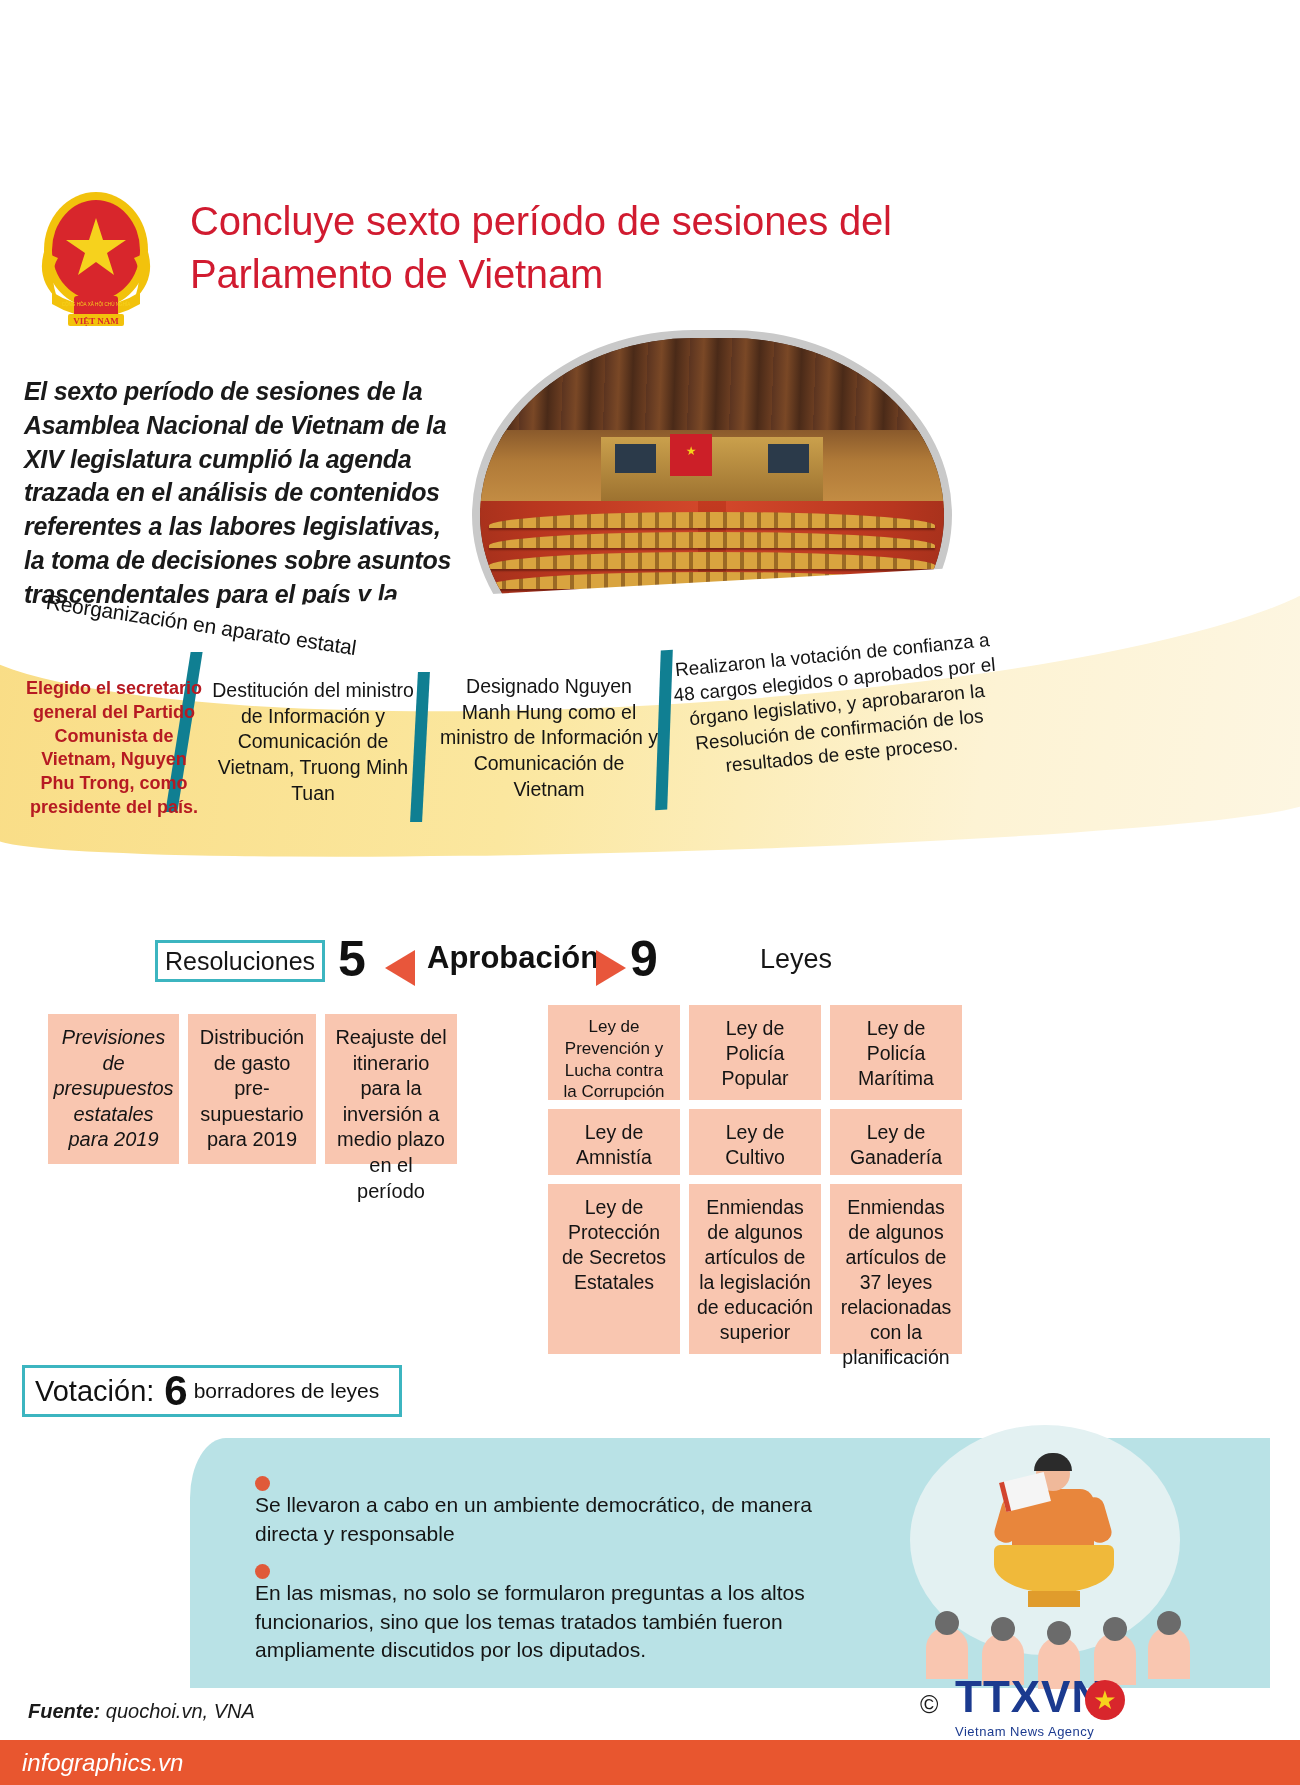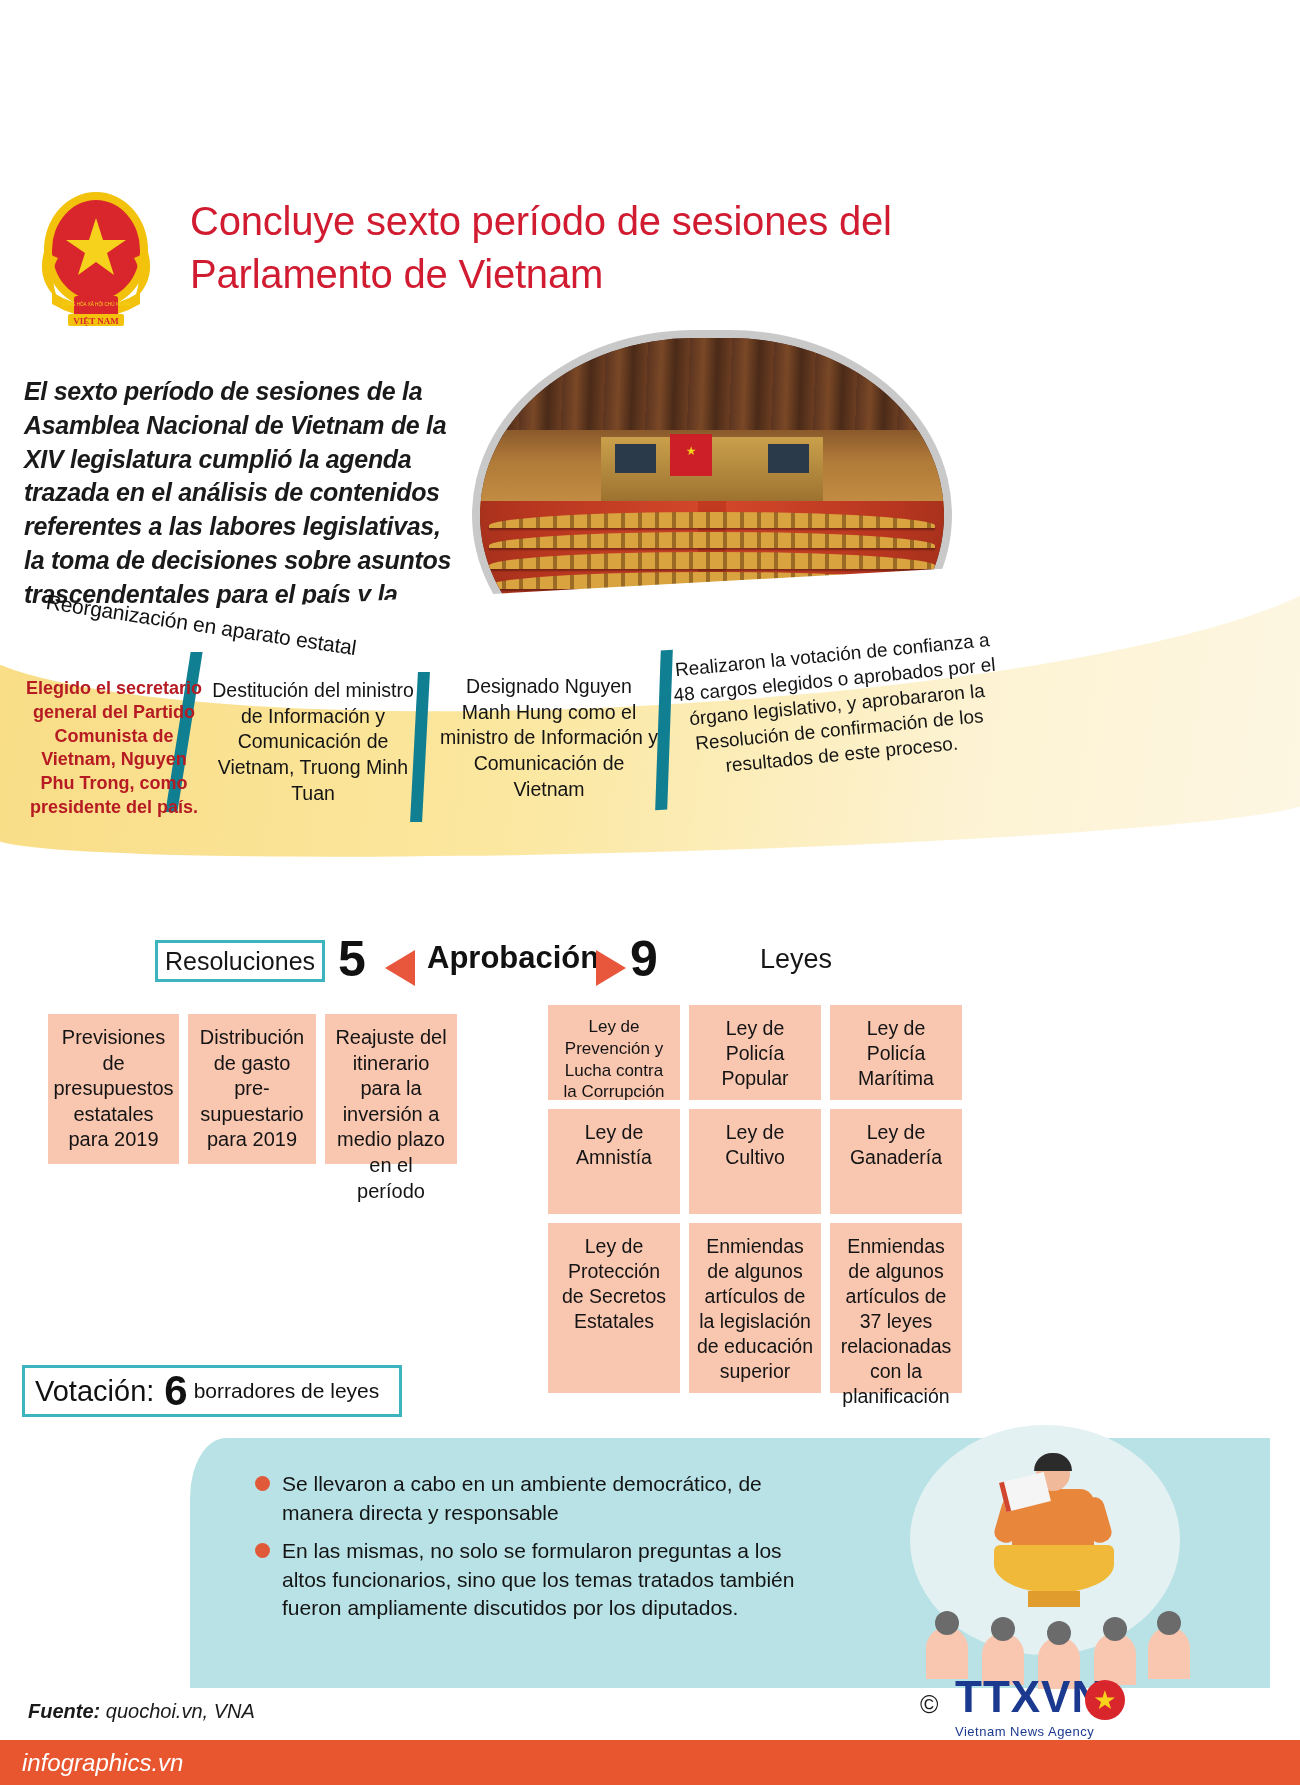--- a/index.html
+++ b/index.html
@@ -105,29 +105,29 @@
   .pink {
     background:#f9c6b0; color:#141414; text-align:center;
     display:flex; align-items:flex-start; justify-content:center;
     font-size:20px; line-height:1.28; padding:11px 8px;
   }
   .res-grid { position:absolute; left:48px; top:1005px; width:430px; }
   .rg-r1 { display:flex; gap:9px; }
   .rg-r2 { display:flex; gap:9px; margin-top:9px; }
   .rb-a { width:272px; height:125px; }
   .rb-b { width:132px; height:125px; font-size:20px; }
-  .rb-c { width:131px; height:150px; }
+  .rb-c { width:131px; height:150px;font-style:italic; }
   .rb-d { width:128px; height:150px; }
   .rb-e { width:132px; height:150px; }
 
   .leyes-grid { position:absolute; left:548px; top:1005px; width:420px;
     display:grid; grid-template-columns:132px 132px 132px; gap:9px; }
   .lb { height:95px;text-align:center; }
   .lb.small { font-size:17px; }
-  .lb.tall { height:105px; }
+  .lb.tall { height:66px; }
   .lb.xtall { height:170px; }
   .lb.mid { font-size:19.5px; }
 
   
   .votacion {
     position:absolute; left:22px; top:1365px; width:380px; height:52px;
     border:3px solid #3cb5c0; background:#fff;
     display:flex; align-items:center; padding-left:10px;
   }
   .vt-label { font-size:29px; color:#111; }
@@ -138,21 +138,21 @@
   .interp-panel {
     position:absolute; left:190px; top:1438px; width:1080px; height:250px;
     background:#b9e2e6;
     border-radius: 36px 0 0 0 / 60px 0 0 0;
   }
   .interp-title {
     position:absolute; left:690px; top:1398px; width:580px;
     font-size:33px; font-weight:bold; color:#111; text-align:left;
   }
   .interp-list { position:absolute; left:255px; top:1470px; width:560px; }
-  .ili { display:flex; align-items:flex-start; margin-bottom:10px; }
+  .ili { display:flex; align-items:flex-start; margin-bottom:10px;flex-direction:column; }
   .dot { width:15px;height:15px;border-radius:50%;background:#e05a3a; margin:6px 12px 0 0; flex:0 0 auto; }
   .ilt { font-size:21px; line-height:1.36; color:#141414; }
 
   
   .podium { position:absolute; left:890px; top:1405px; width:330px; height:290px; }
   .pod-circle { position:absolute; left:20px; top:20px; width:270px; height:230px;
     background:#e3f1f2; border-radius:50%; }
   .pod-speaker-head { position:absolute; left:146px; top:52px; width:34px;height:34px;
     border-radius:50%; background:#f0b99a; }
   .pod-speaker-hair { position:absolute; left:144px; top:48px; width:38px;height:18px;

